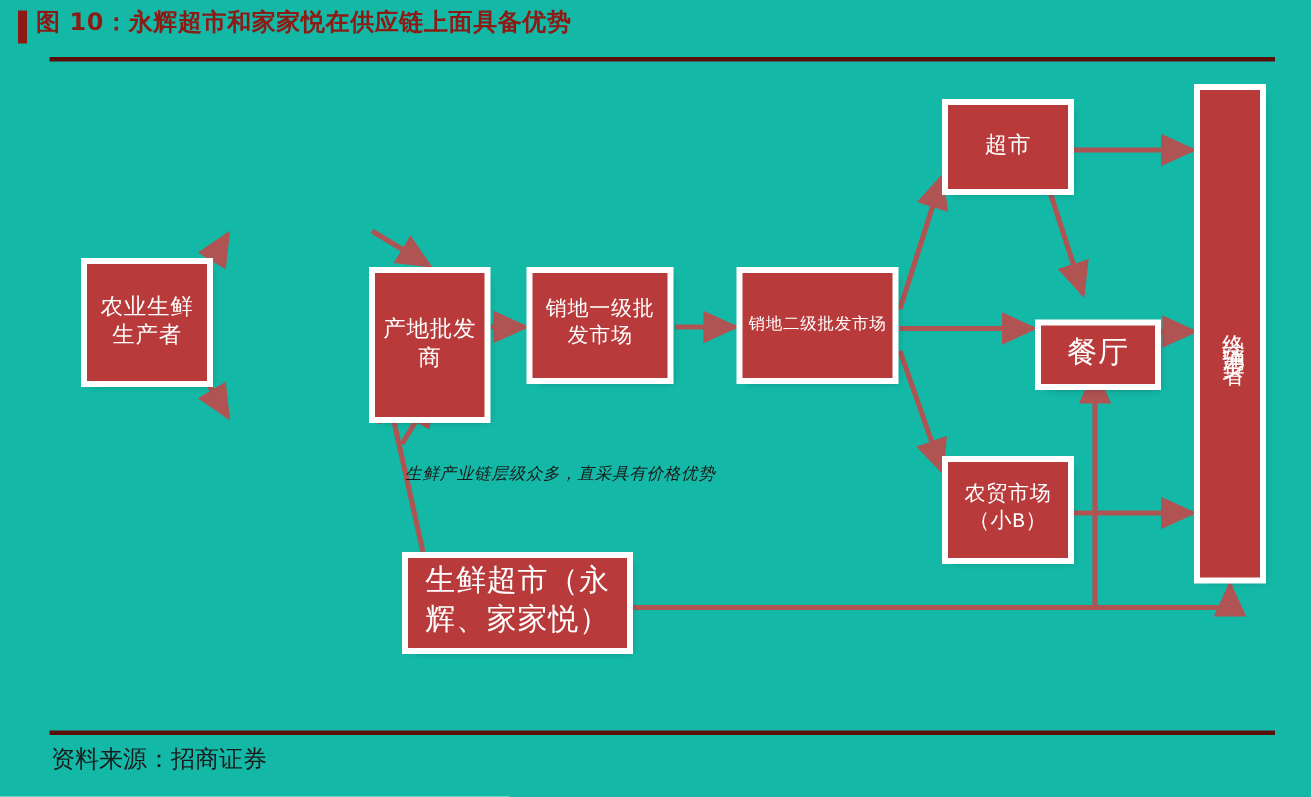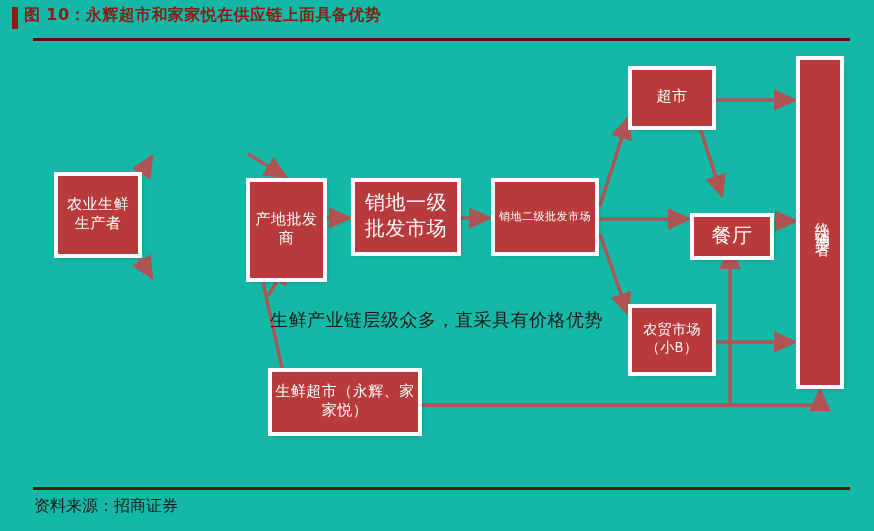--- a/index.html
+++ b/index.html
@@ -100,25 +100,26 @@
   }
   .node.vertical {
     writing-mode: vertical-rl;
     text-orientation: upright;
     letter-spacing: 5px;
     line-height: 1.1;
   }
   .note {
     position: absolute;
     font-family: "Liberation Serif", "DejaVu Serif", serif;
-    font-size: 18px;
+    font-size: 11px;
     color: #1a1a1a;
     white-space: nowrap;
     z-index: 5;
     letter-spacing: 0.5px;
+    font-style: italic;
   }
 </style>
 </head>
 <body>
 
 <div id="page">
 
   <div class="title-bar">
     <div class="title-accent"></div>
     <div class="title-text">图 10：永辉超市和家家悦在供应链上面具备优势</div>
@@ -178,41 +179,41 @@
     <div class="node" style="left:22px; top:130px; width:80px; height:78px; font-size:15px;margin-left:36px;">
       <span>农业生鲜生产者</span>
     </div>
 
 
 
     <div class="node" style="left:250px; top:136px; width:73px; height:96px; font-size:15px;">
       <span>产地批发商</span>
     </div>
 
-    <div class="node" style="left:355px; top:136px; width:102px; height:70px; font-size:20px;">
+    <div class="node" style="left:355px; top:136px; width:90px; height:70px; font-size:14px;">
       <span>销地一级批发市场</span>
     </div>
 
     <div class="node" style="left:495px; top:136px; width:100px; height:70px; font-size:11px;">
       <span>销地二级批发市场</span>
     </div>
 
     <div class="node" style="left:632px; top:24px; width:80px; height:56px; font-size:15px;">
       <span>超市</span>
     </div>
 
     <div class="node" style="left:694px; top:171px; width:76px; height:39px; font-size:20px;">
       <span>餐厅</span>
     </div>
 
     <div class="node" style="left:632px; top:262px; width:80px; height:64px; font-size:14px;align-items:center;">
       <span>农贸市场（小B）</span>
     </div>
 
-    <div class="node" style="left:272px; top:326px; width:146px; height:60px; font-size:15px;">
+    <div class="node" style="left:272px; top:326px; width:146px; height:60px; font-size:20px;">
       <span>生鲜超市（永辉、家家悦）</span>
     </div>
 
     <div class="node vertical" style="left:800px; top:14px; width:40px; height:325px; font-size:15px;">
       <span>终端消费者</span>
     </div>
 
     <div class="note" style="left:270px; top:262px;">生鲜产业链层级众多，直采具有价格优势</div>
   </div>
 

